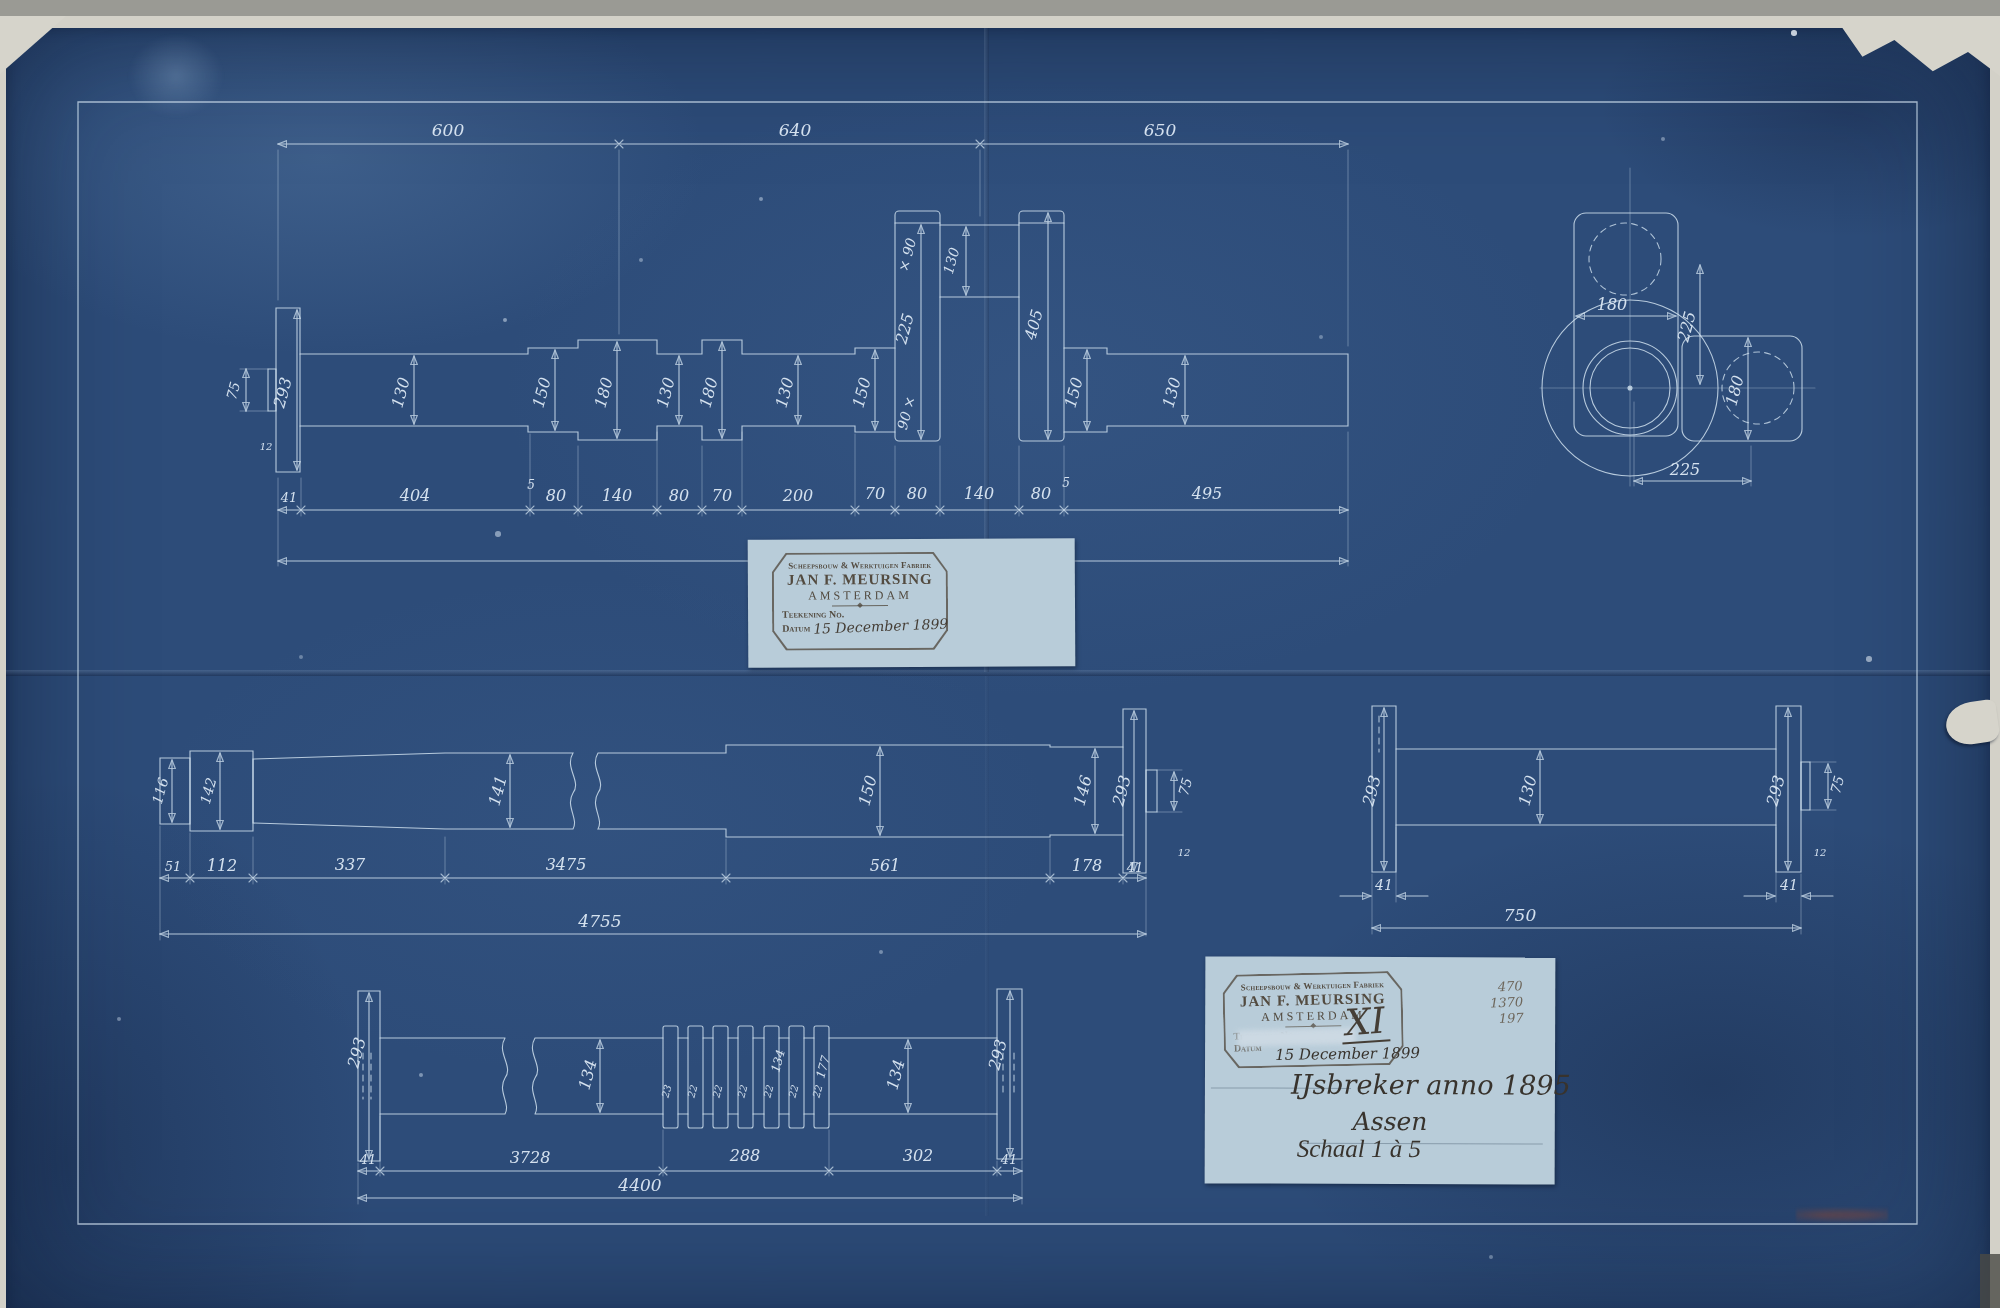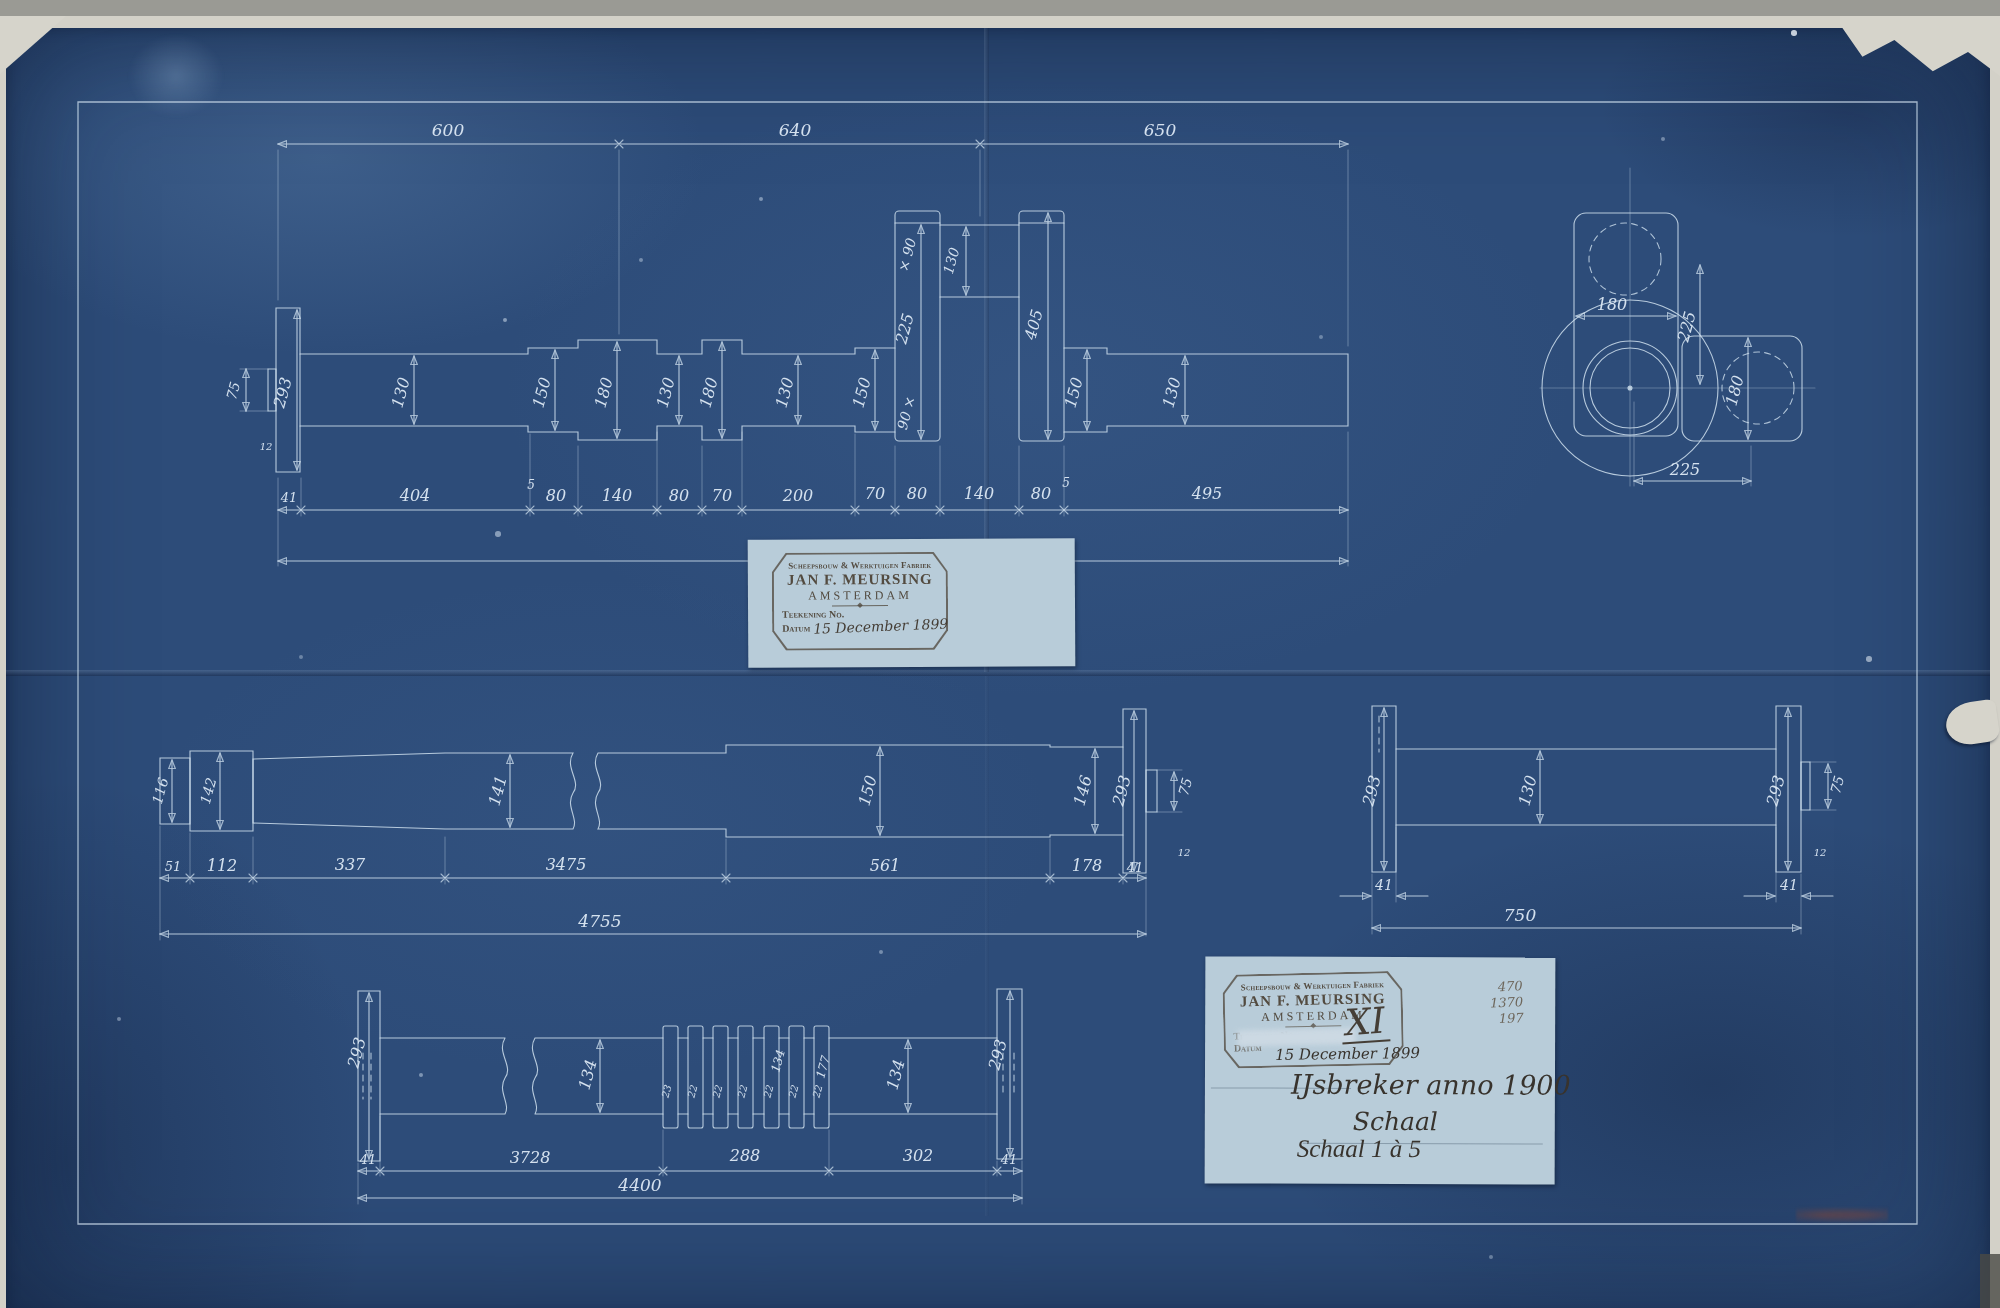--- a/index.html
+++ b/index.html
@@ -386,18 +386,18 @@
       <div class="smudge" style="left:14px;top:56px;width:118px;height:16px;"></div>
     </div>
     <div id="xi-mark">XI</div>
     <div id="corner-notes">
       <div>470</div>
       <div>1370</div>
       <div>197</div>
     </div>
     <div class="hand-big script" style="left:70px;top:88px;font-size:15px;transform:rotate(-1deg);">15 December 1899</div>
     <div class="rule" style="left:6px;top:131px;width:140px;"></div>
-    <div class="hand-big" style="left:86px;top:112px;font-size:27px;">IJsbreker anno 1900</div>
-    <div class="hand-big" style="left:148px;top:150px;font-size:25px;">Schaal</div>
+    <div class="hand-big" style="left:86px;top:112px;font-size:27px;">IJsbreker anno 1895</div>
+    <div class="hand-big" style="left:148px;top:150px;font-size:25px;">Assen</div>
     <div class="rule" style="left:98px;top:186px;width:240px;"></div>
     <div class="hand-big" style="left:92px;top:178px;font-size:25px;font-family:Liberation Serif, serif;">Schaal 1 à 5</div>
   </div>
 </div>
 
 </body></html>

